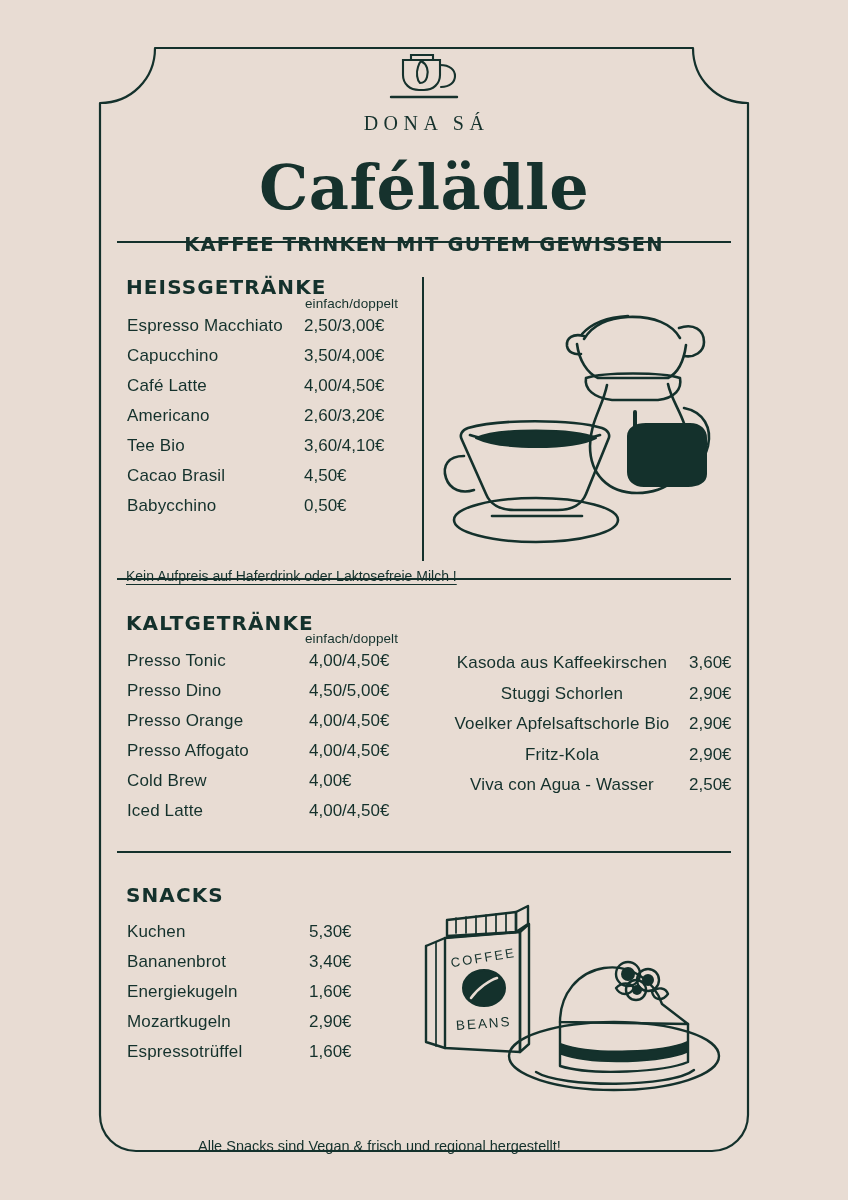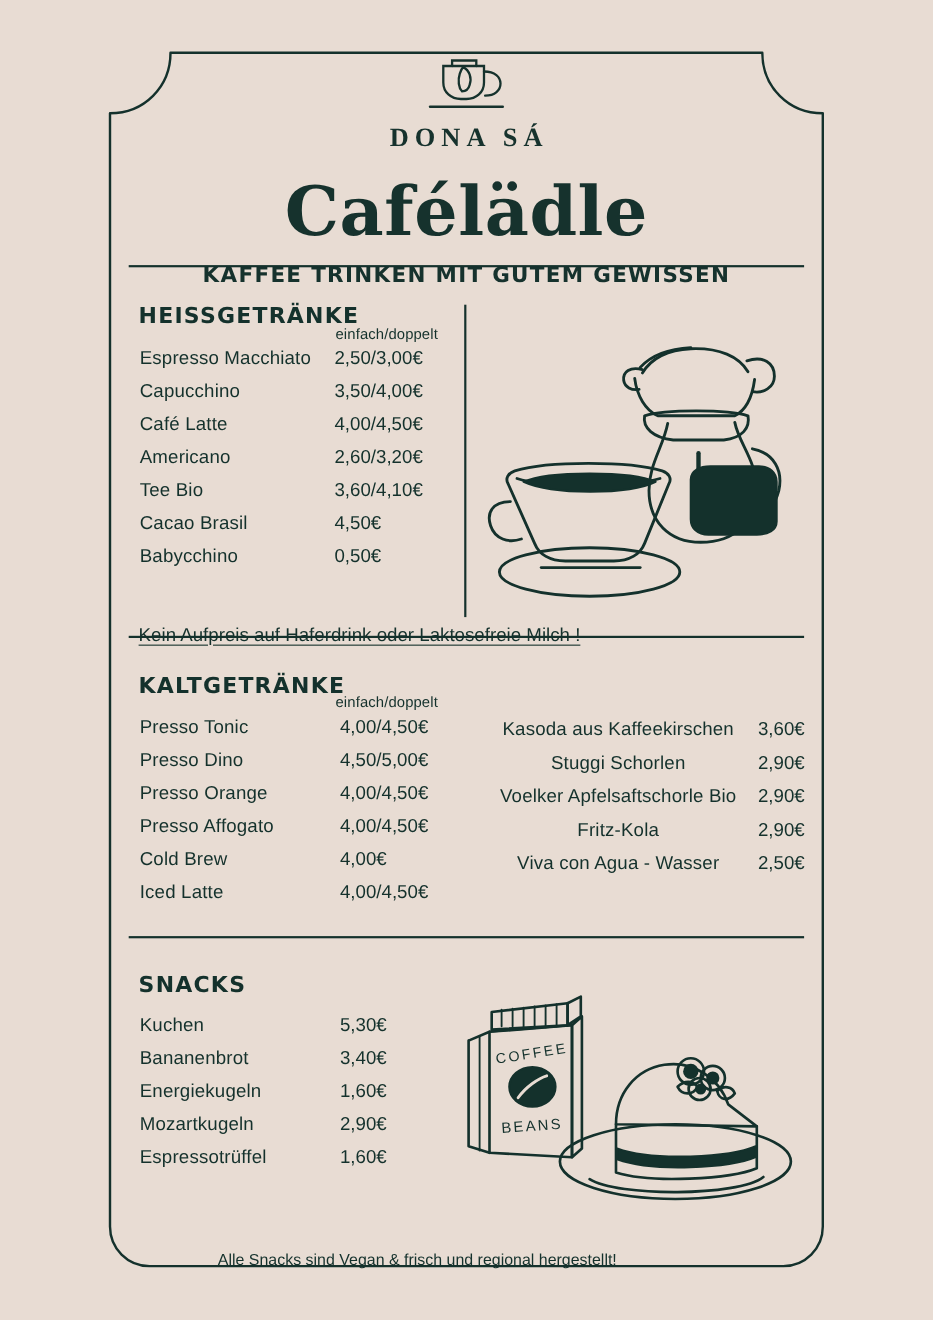--- a/index.html
+++ b/index.html
@@ -31,26 +31,26 @@
     top: 52px;
     width: 848px;
     text-align: center;
   }
   .logo-mark {
     display: block;
     margin: 0 auto 2px auto;
   }
   .brand-name {
     font-family: "Liberation Serif", serif;
-    font-size: 24px;
+    font-size: 20px;
     letter-spacing: 5.5px;
     color: #16322d;
     margin: 4px 0 0 0;
     padding-left: 5px;
-    font-weight: 700;
+    font-weight: 400;
   }
   .menu-title {
     font-family: "DejaVu Serif", serif;
     font-size: 62px;
     line-height: 1;
     color: #16322d;
     margin: 22px 0 0 0;
     font-weight: 700;
     letter-spacing: 0.5px;
   }
@@ -140,21 +140,21 @@
   #heading-snacks{ left: 126px; top: 883px; }
 
   #note-hot  { left: 305px; top: 296px; }
   #note-cold { left: 305px; top: 631px; }
 
   .milk-note {
     position: absolute;
     left: 126px;
     top: 568px;
     font-family: "Liberation Sans", sans-serif;
-    font-size: 17px;
+    font-size: 14px;
     color: #14312c;
     text-decoration: underline;
     text-underline-offset: 3px;
   }
 
   .footer-note {
     position: absolute;
     left: 158px;
     top: 1138px;
     font-family: "Liberation Sans", sans-serif;

